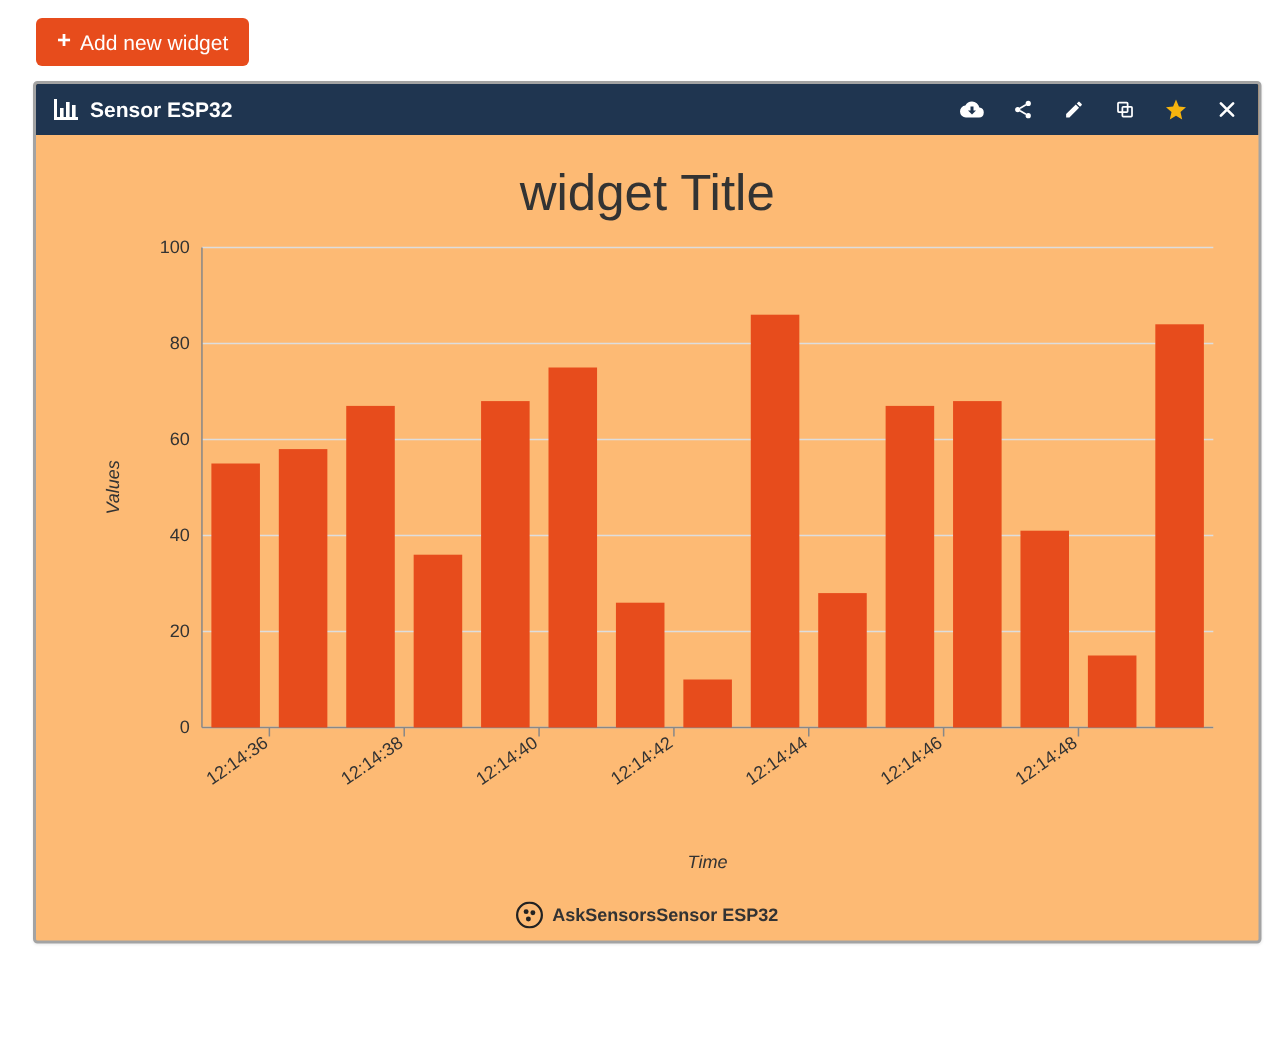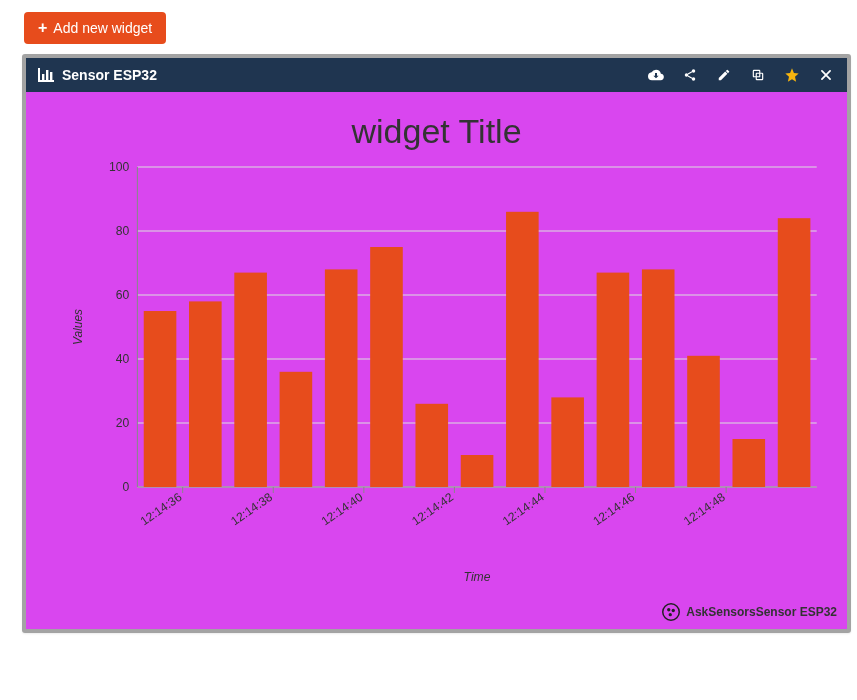--- a/index.html
+++ b/index.html
@@ -23,24 +23,24 @@
     border: none;
     border-radius: 4px;
     font-size: 14px;
     font-weight: 500;
     cursor: pointer;
   }
   .add-btn .plus { font-weight: bold; font-size: 16px; line-height: 1; }
 
   
   .widget {
-    margin: 0 6px 12px 22px;
-    border: 4px solid #a3a3a3;
+    margin: 0 16px 12px 22px;
+    border: 2px solid #a3a3a3;
     border-radius: 3px;
-    background: #d946ef;
+    background: #fdba74;
     box-shadow: 0 1px 2px rgba(0,0,0,.08);
     overflow: hidden;
   }
   .widget-header {
     display: flex;
     align-items: center;
     background: #1f3550;
     color: #fff;
     padding: 8px 12px;
     font-size: 14px;
@@ -92,21 +92,21 @@
   .grid-line { stroke: #ddd; stroke-width: 1; }
   .tick-label { font-size: 12px; fill: #333; }
   .x-tick-label { font-size: 12px; fill: #333; }
   .axis-title { font-size: 12px; fill: #333; font-style: italic; }
   .bar { fill: #e74c1c; }
 
   
   .widget-footer {
     display: flex;
     align-items: center;
-    justify-content: flex-end;
+    justify-content: center;
     padding: 6px 10px 8px 10px;
     font-size: 12px;
     font-weight: 700;
     color: #333;
   }
   .brand {
     display: inline-flex;
     align-items: center;
     gap: 6px;
   }

